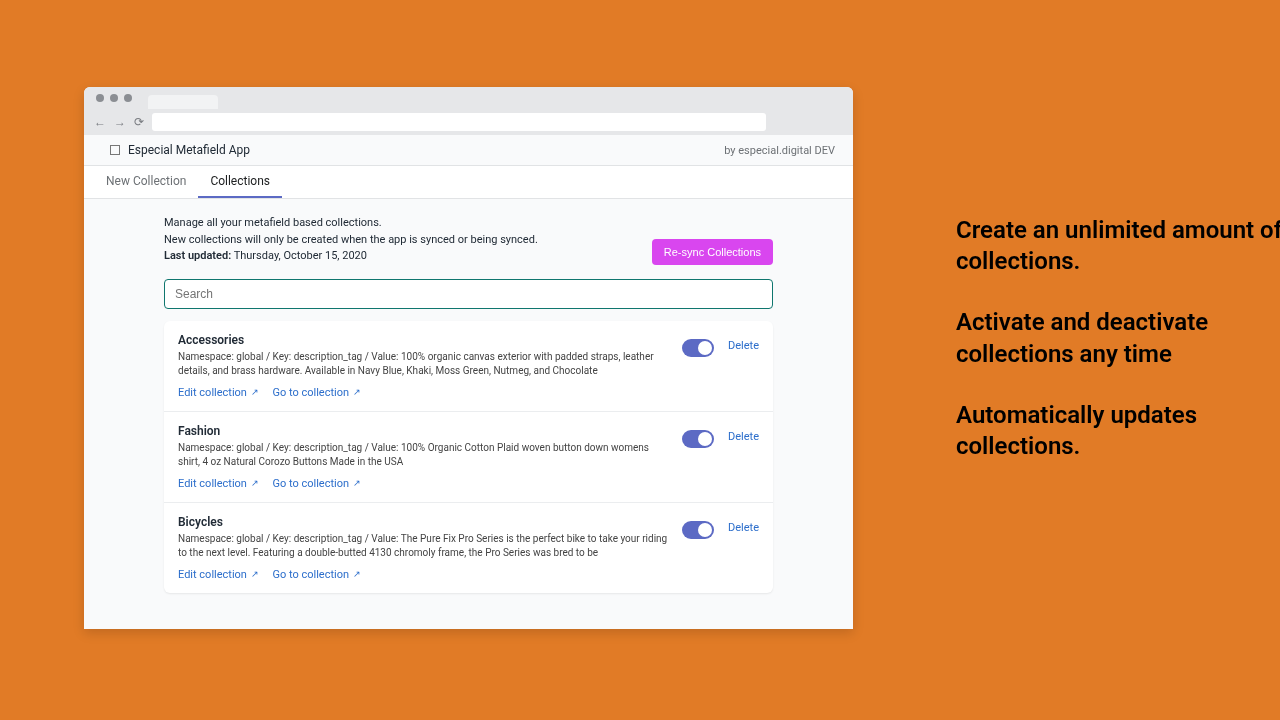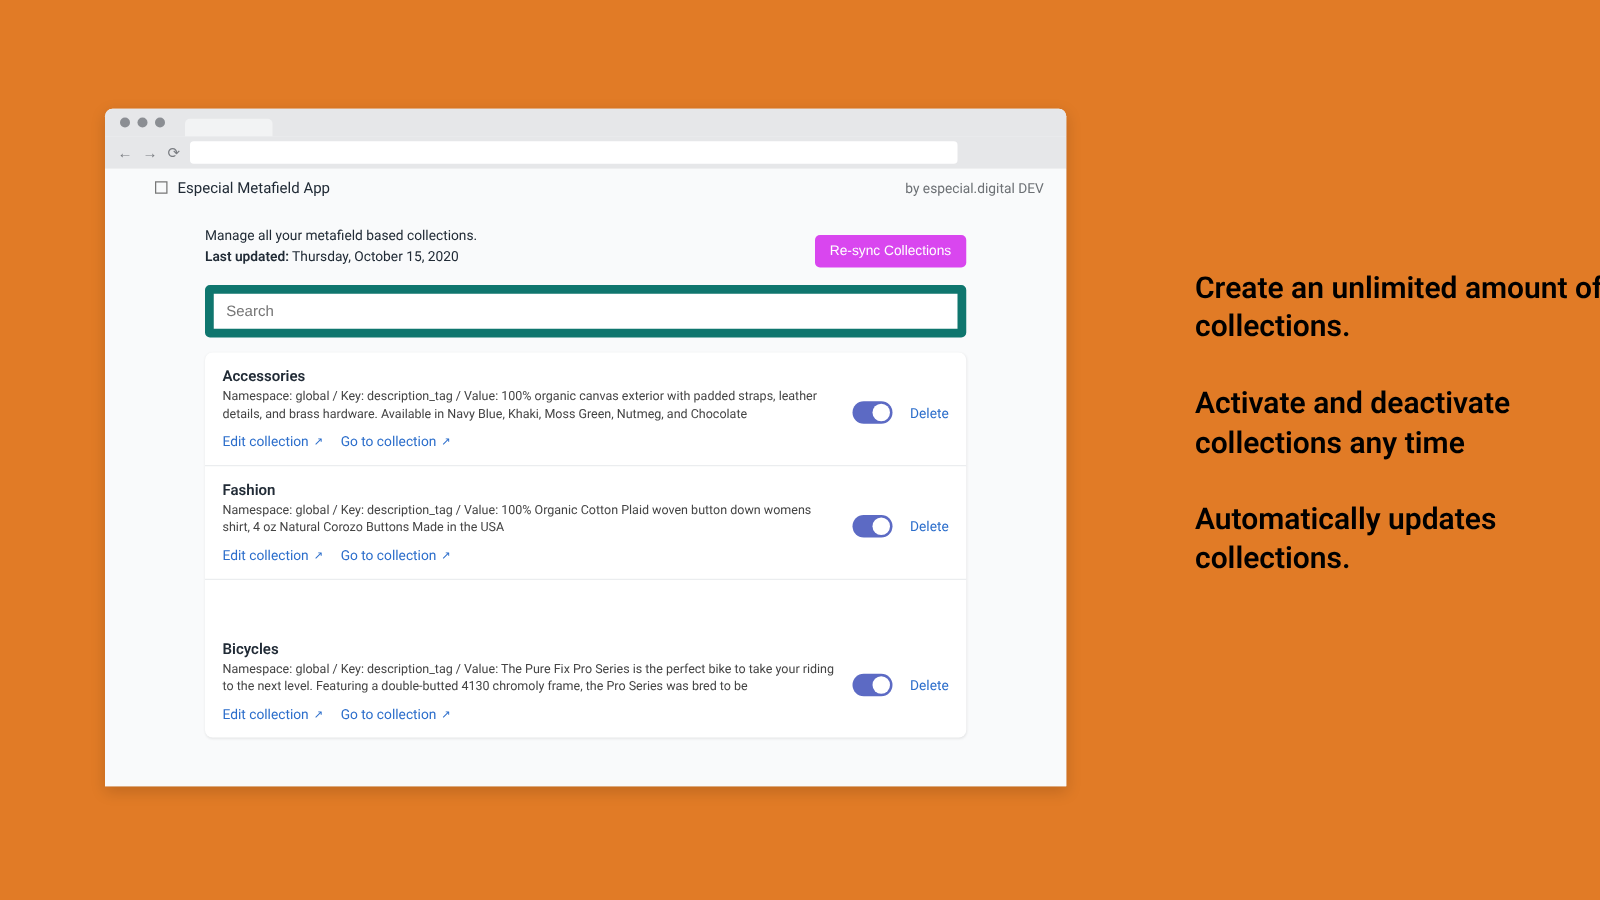--- a/index.html
+++ b/index.html
@@ -49,21 +49,21 @@
 .app-content {
   background: #f9fafb;
   height: calc(100% - 48px);
   overflow: hidden;
 }
 .app-header {
   height: 30px;
   display: flex;
   align-items: center;
   justify-content: space-between;
-  padding: 0 18px 0 40px;
+  padding: 0 18px 0 26px;
   font-size: 12px;
 }
 .app-header-left { display: flex; align-items: center; gap: 8px; color: #212b36; }
 .app-icon { width: 10px; height: 10px; border: 1px solid #777; }
 .app-byline { color: #6d7175; font-size: 11px; }
 
 .tabs-row {
   background: #fff;
   border-top: 1px solid #e1e3e5;
   border-bottom: 1px solid #e1e3e5;
@@ -89,37 +89,37 @@
   padding: 7px 12px;
   font-size: 11px;
   border-radius: 4px;
   cursor: pointer;
 }
 
 .search-field {
   margin-top: 14px;
   width: 100%;
   padding: 7px 10px;
-  border: 7px solid #0f766e;
+  border: 1px solid #0f766e;
   border-radius: 4px;
   font-size: 12px;
   color: #6d7175;
   background: #fff;
 }
 
 .card-list { margin-top: 12px; background: #fff; border-radius: 6px; box-shadow: 0 1px 2px rgba(0,0,0,0.08); }
 .card-item { padding: 12px 14px; border-bottom: 1px solid #ebedef; display: flex; justify-content: space-between; gap: 12px; }
-.card-item:last-child { border-bottom: none; margin-top: 36px; }
+.card-item:last-child { border-bottom: none; }
 .card-main { flex: 1; }
 .card-title { font-size: 12px; font-weight: 600; color: #212b36; margin-bottom: 3px; }
 .card-desc { font-size: 10px; line-height: 1.4; color: #444; }
 .card-links { margin-top: 8px; display: flex; gap: 14px; }
 .card-link { color: #2c6ecb; font-size: 11px; cursor: pointer; display: inline-flex; align-items: center; gap: 4px; }
 .ext-icon { font-size: 9px; }
-.card-actions { display: flex; align-items: center; gap: 14px; padding-top: 6px; }
+.card-actions { display: flex; align-items: flex-start; gap: 14px; padding-top: 6px; }
 .toggle {
   width: 32px; height: 18px; background: #5c6ac4; border-radius: 10px; position: relative; cursor: pointer;
 }
 .toggle::after {
   content: ""; position: absolute; right: 2px; top: 2px; width: 14px; height: 14px; background: #fff; border-radius: 50%;
 }
 .delete-link { color: #2c6ecb; font-size: 11px; cursor: pointer; }
 
 .marketing {
   position: absolute;
@@ -149,25 +149,30 @@
 
   <div class="app-content">
     <div class="app-header">
       <div class="app-header-left">
         <span class="app-icon"></span>
         <span>Especial Metafield App</span>
       </div>
       <span class="app-byline">by especial.digital DEV</span>
     </div>
 
+    <div class="tabs-row">
+      <div class="tab">New Collection</div>
+      <div class="tab active">Collections</div>
+    </div>
 
     <div class="main-area">
       <div class="intro-row">
         <div class="intro-text">
           <p>Manage all your metafield based collections.</p>
+          <p>New collections will only be created when the app is synced or being synced.</p>
           <p>
             <span class="updated-label">Last updated:</span><span> Thursday, October 15, 2020</span>
           </p>
         </div>
         <button class="resync-btn">Re-sync Collections</button>
       </div>
 
       <input class="search-field" placeholder="Search" style="">
 
       <div class="card-list">

